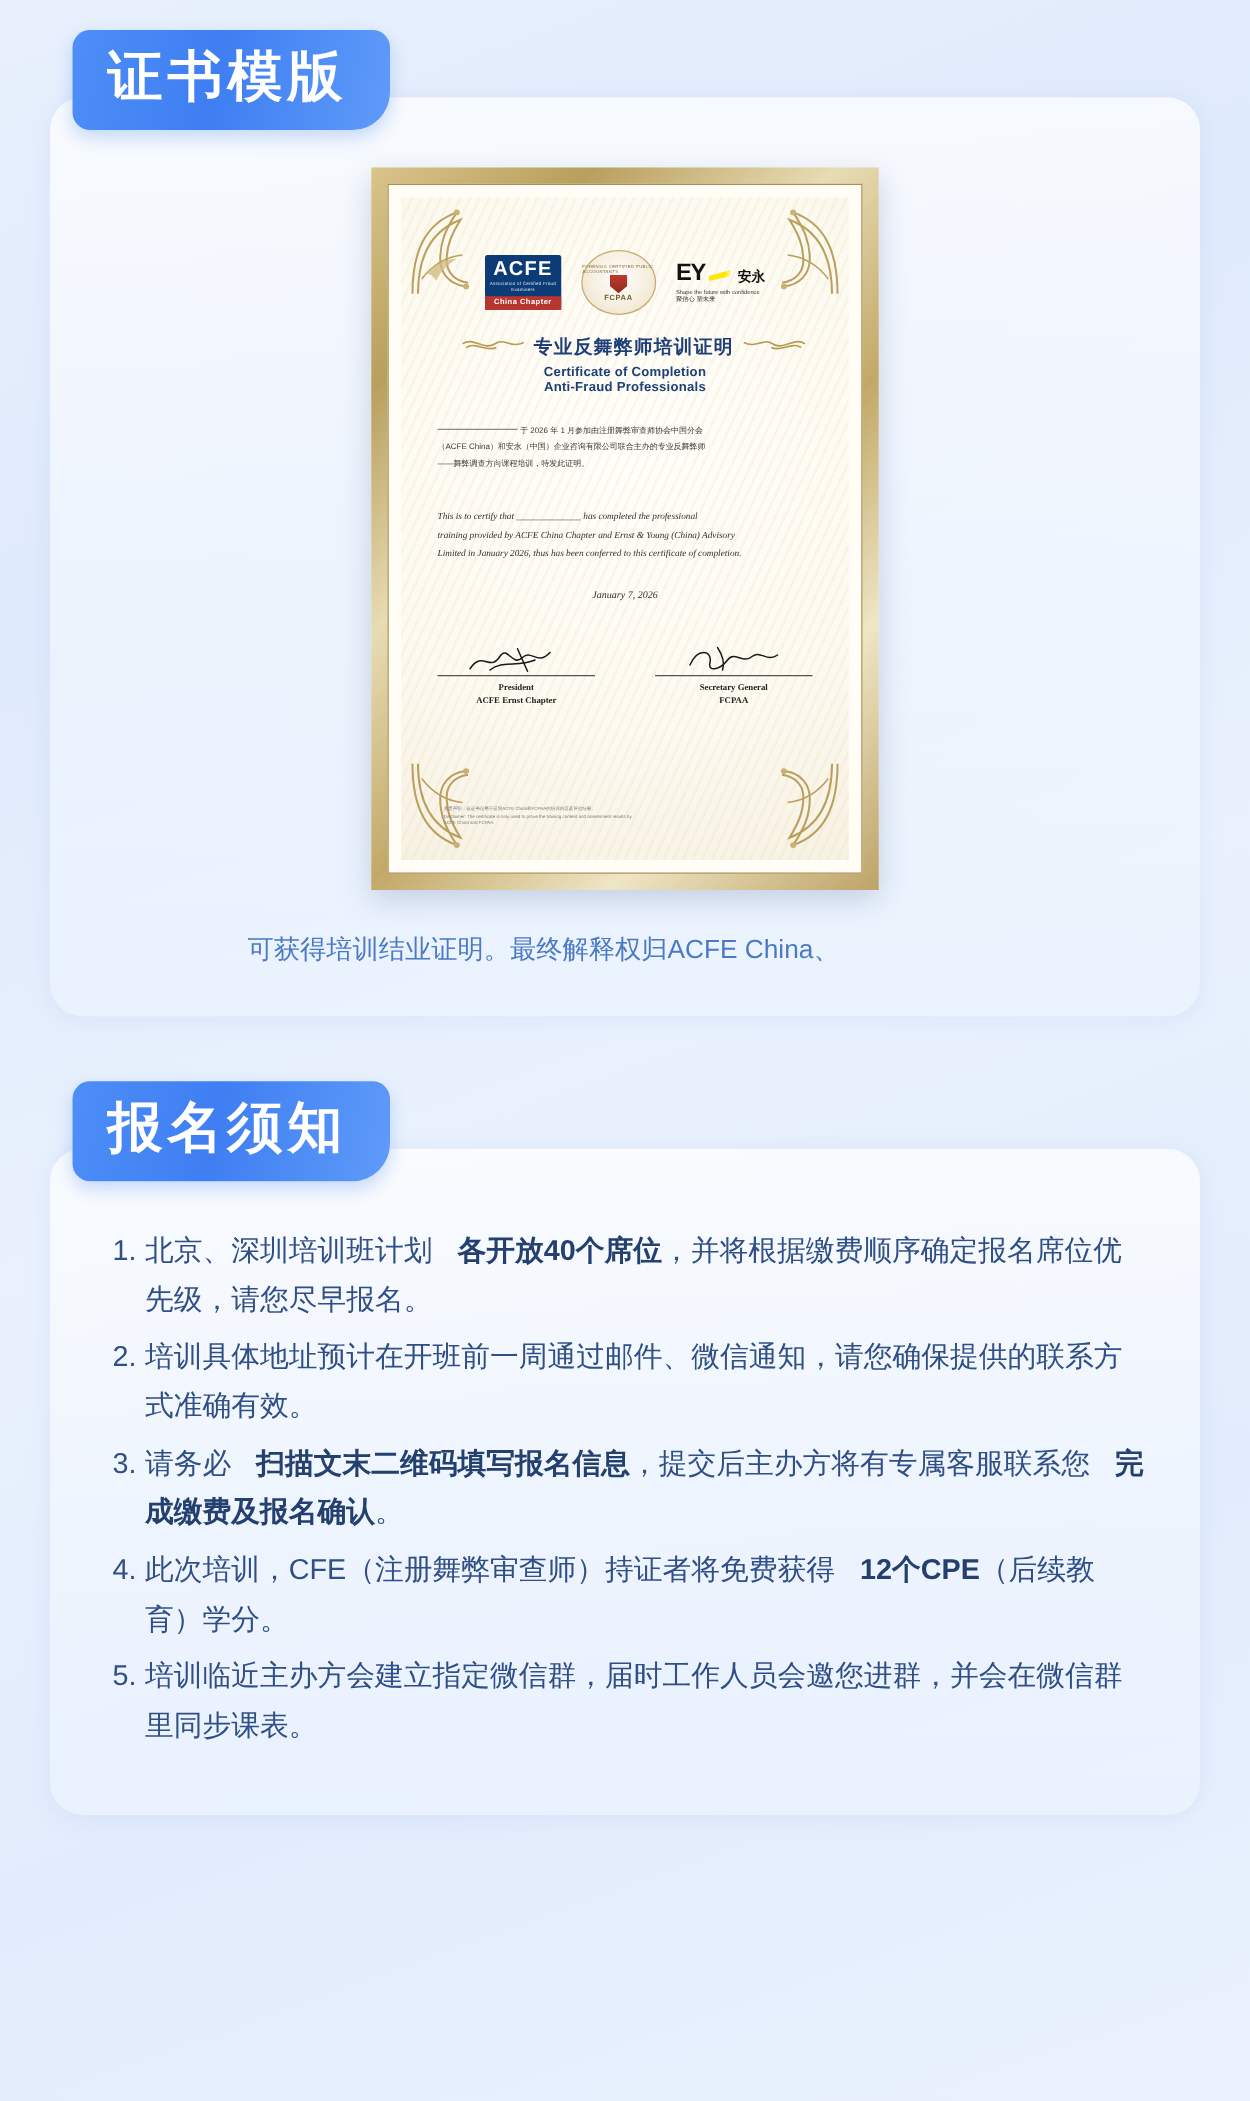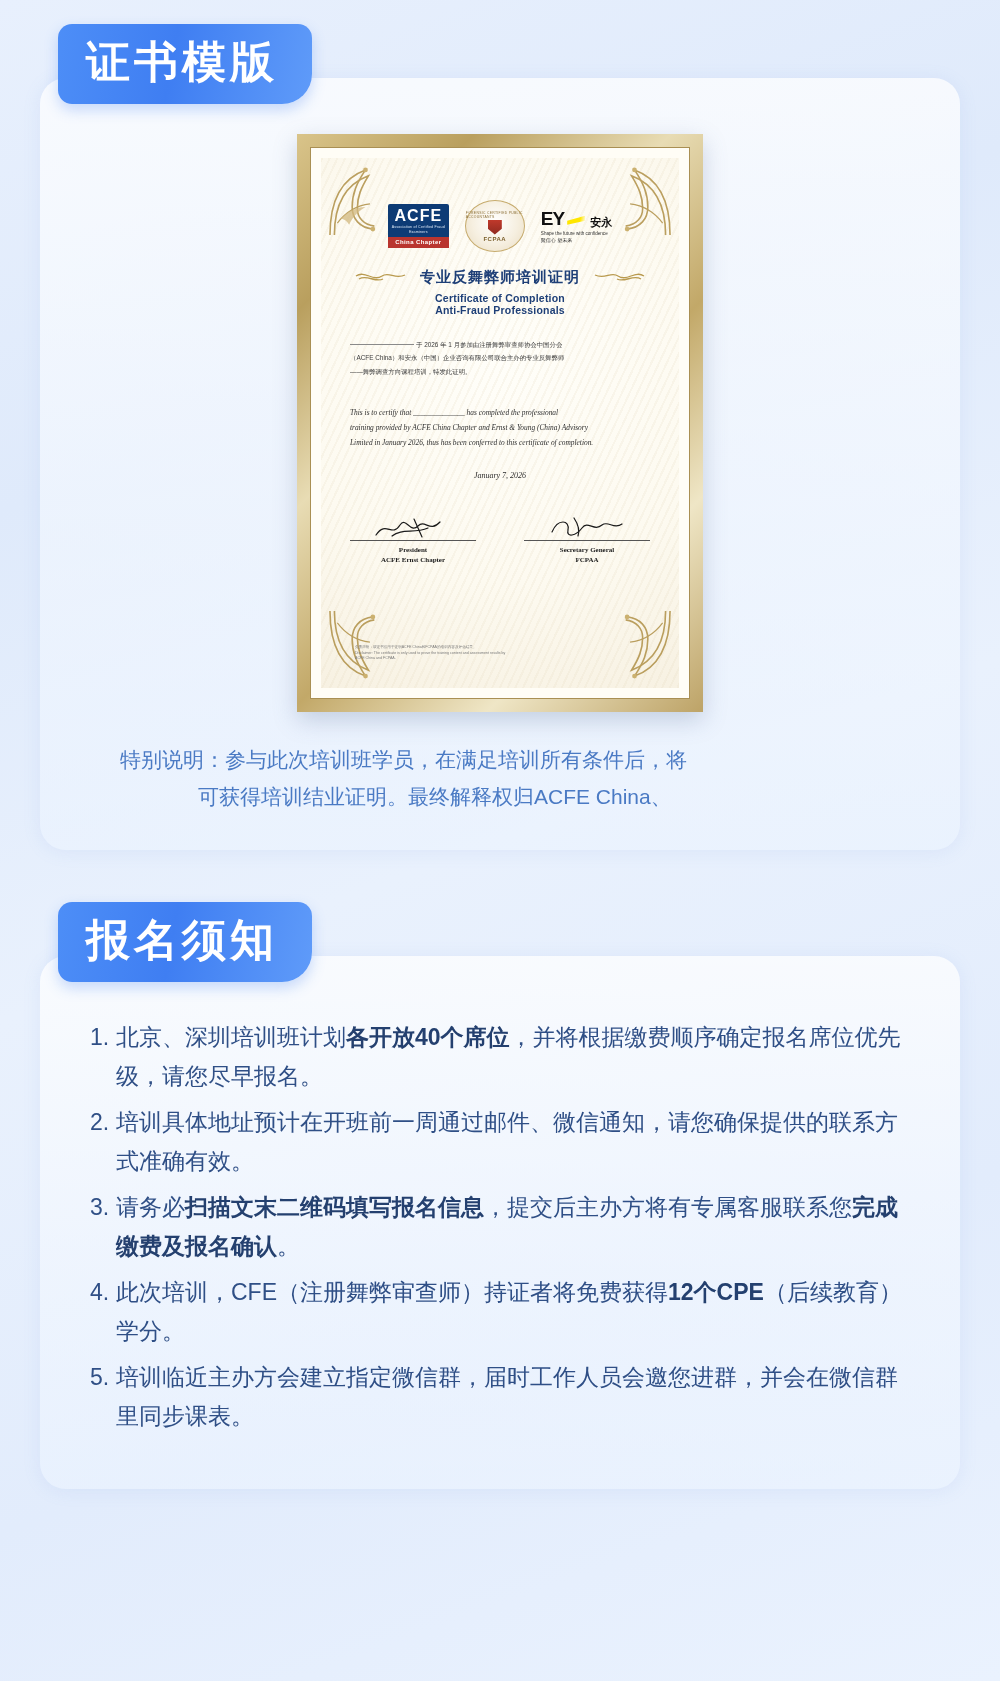--- a/index.html
+++ b/index.html
@@ -201,21 +201,21 @@
   .logo-ey .ey-tag-cn {
     font-size: 5px;
     color: #333;
     margin-top: 1px;
   }
 
   .title-band {
     margin-top: 16px;
     display: flex;
     align-items: center;
-    justify-content: space-between;
+    justify-content: flex-end;
     gap: 6px;
     width: 100%;
   }
   .flourish {
     flex: 0 0 auto;
     color: #b99a4e;
   }
   .cert-title-cn {
     font-size: 15px;
     font-weight: 700;
@@ -345,20 +345,21 @@
     content: counter(n) ".";
     position: absolute;
     left: -26px;
     top: 0;
     font-size: 23px;
     color: #2f4f86;
   }
   ol.notice-list b {
     font-weight: 700;
     color: #24406f;
+    margin-left: 20px;
   }
   .spacer-bottom { height: 6px; }
 </style>
 </head>
 <body>
 
 <div class="page">
 
   <div>
     <div class="section-head">证书模版</div>
@@ -516,21 +517,20 @@
                 <div>Disclaimer: The certificate is only used to prove the training content and assessment results by</div>
                 <div>ACFE China and FCPAA.</div>
               </div>
 
             </div>
           </div>
         </div>
       </div>
 
       <div class="cert-note">
-        <span class="hang">特别说明：参与此次培训班学员，在满足培训所有条件后，将</span>
         <span class="hang" style="padding-left:78px;text-indent:0">可获得培训结业证明。最终解释权归ACFE China、</span>
       </div>
 
     </div>
   </div>
 
   <div style="margin-top:52px">
     <div class="section-head">报名须知</div>
 
     <div class="card notice-card">

